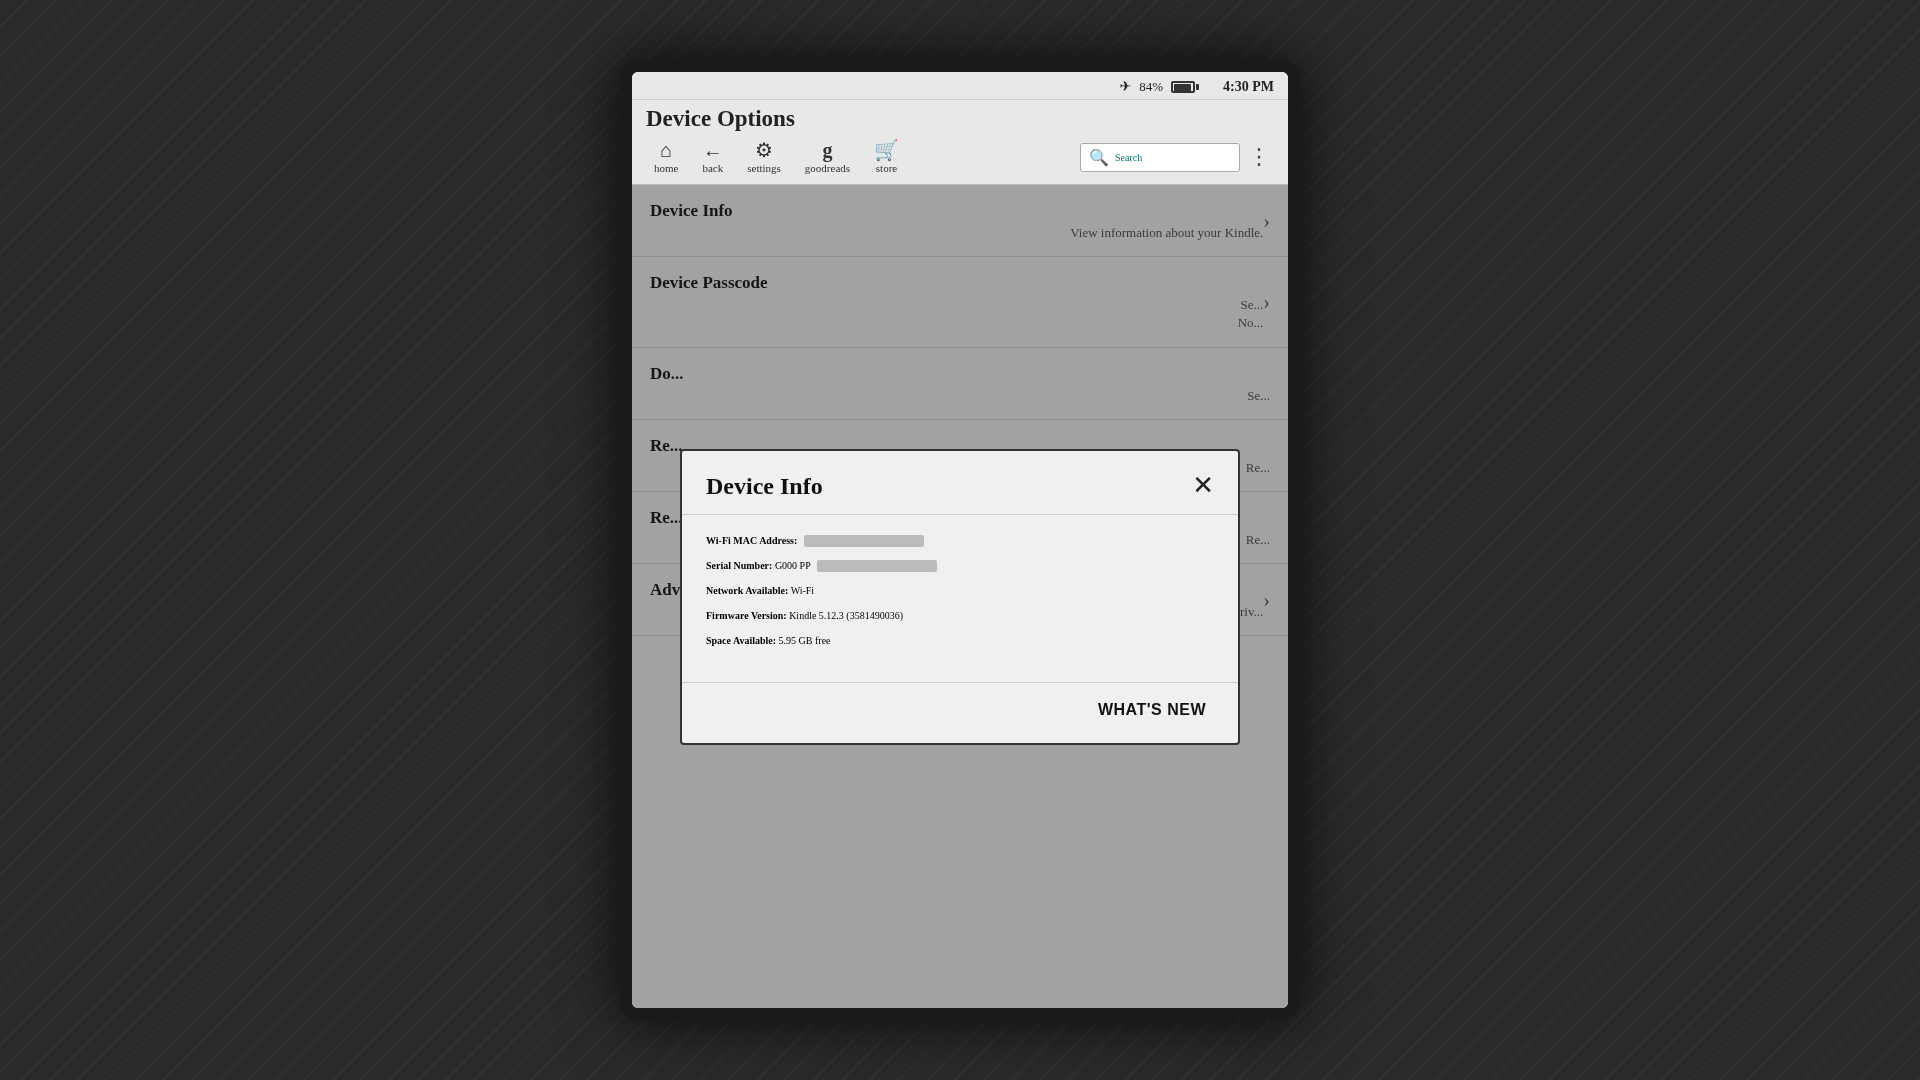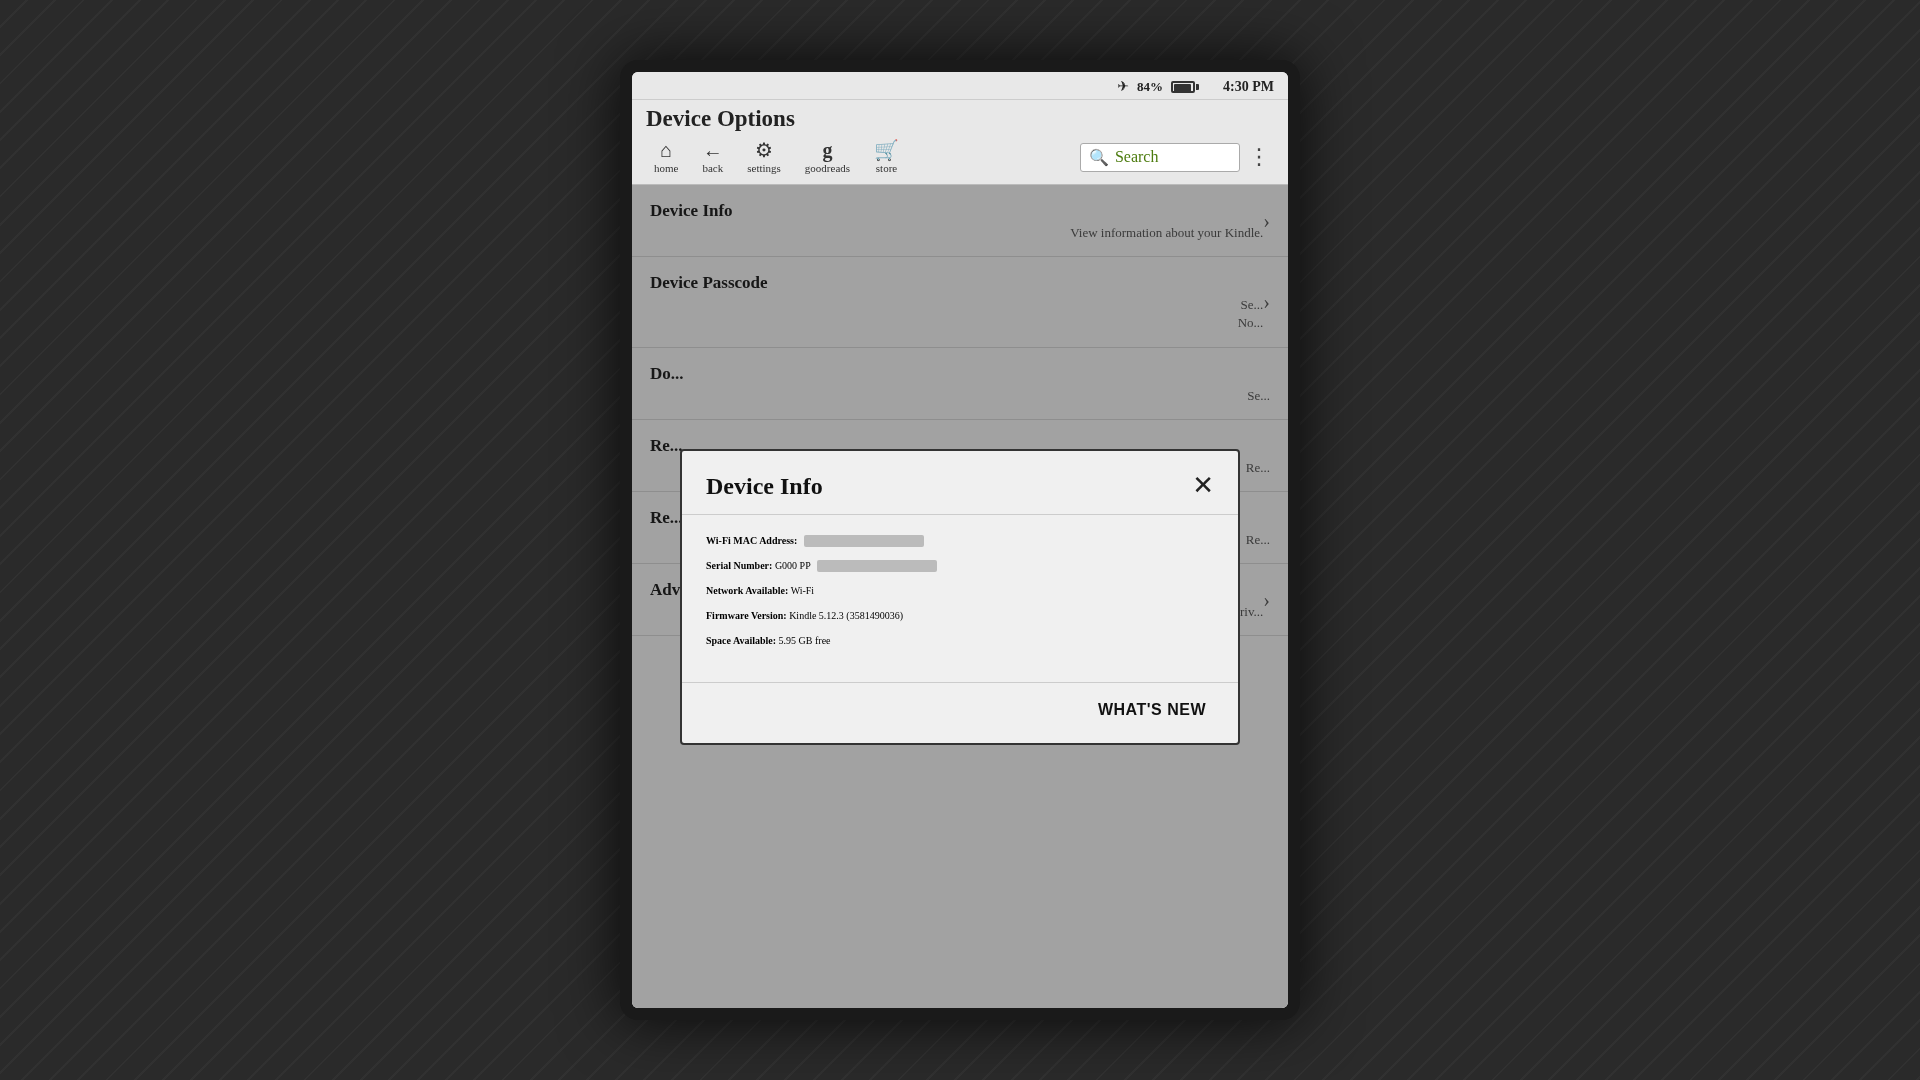--- a/index.html
+++ b/index.html
@@ -47,21 +47,21 @@
       font-size: 13px;
       color: #222;
       border-bottom: 1px solid #ccc;
     }
 
     .status-bar .airplane {
       font-size: 14px;
     }
 
     .status-bar .battery-pct {
-      font-weight: 700;
+      font-weight: 400;
     }
 
     .battery-icon {
       display: inline-flex;
       align-items: center;
       gap: 1px;
     }
 
     .battery-body {
       width: 24px;
@@ -146,22 +146,22 @@
       gap: 6px;
       min-width: 160px;
     }
 
     .search-box .search-icon {
       font-size: 16px;
       color: #555;
     }
 
     .search-placeholder {
-      font-size: 16px;
-      color: #4d7c0f;
+      font-size: 10px;
+      color: #0f766e;
     }
 
     .more-menu {
       padding: 4px 8px;
       font-size: 22px;
       color: #444;
       cursor: pointer;
     }
 
     

